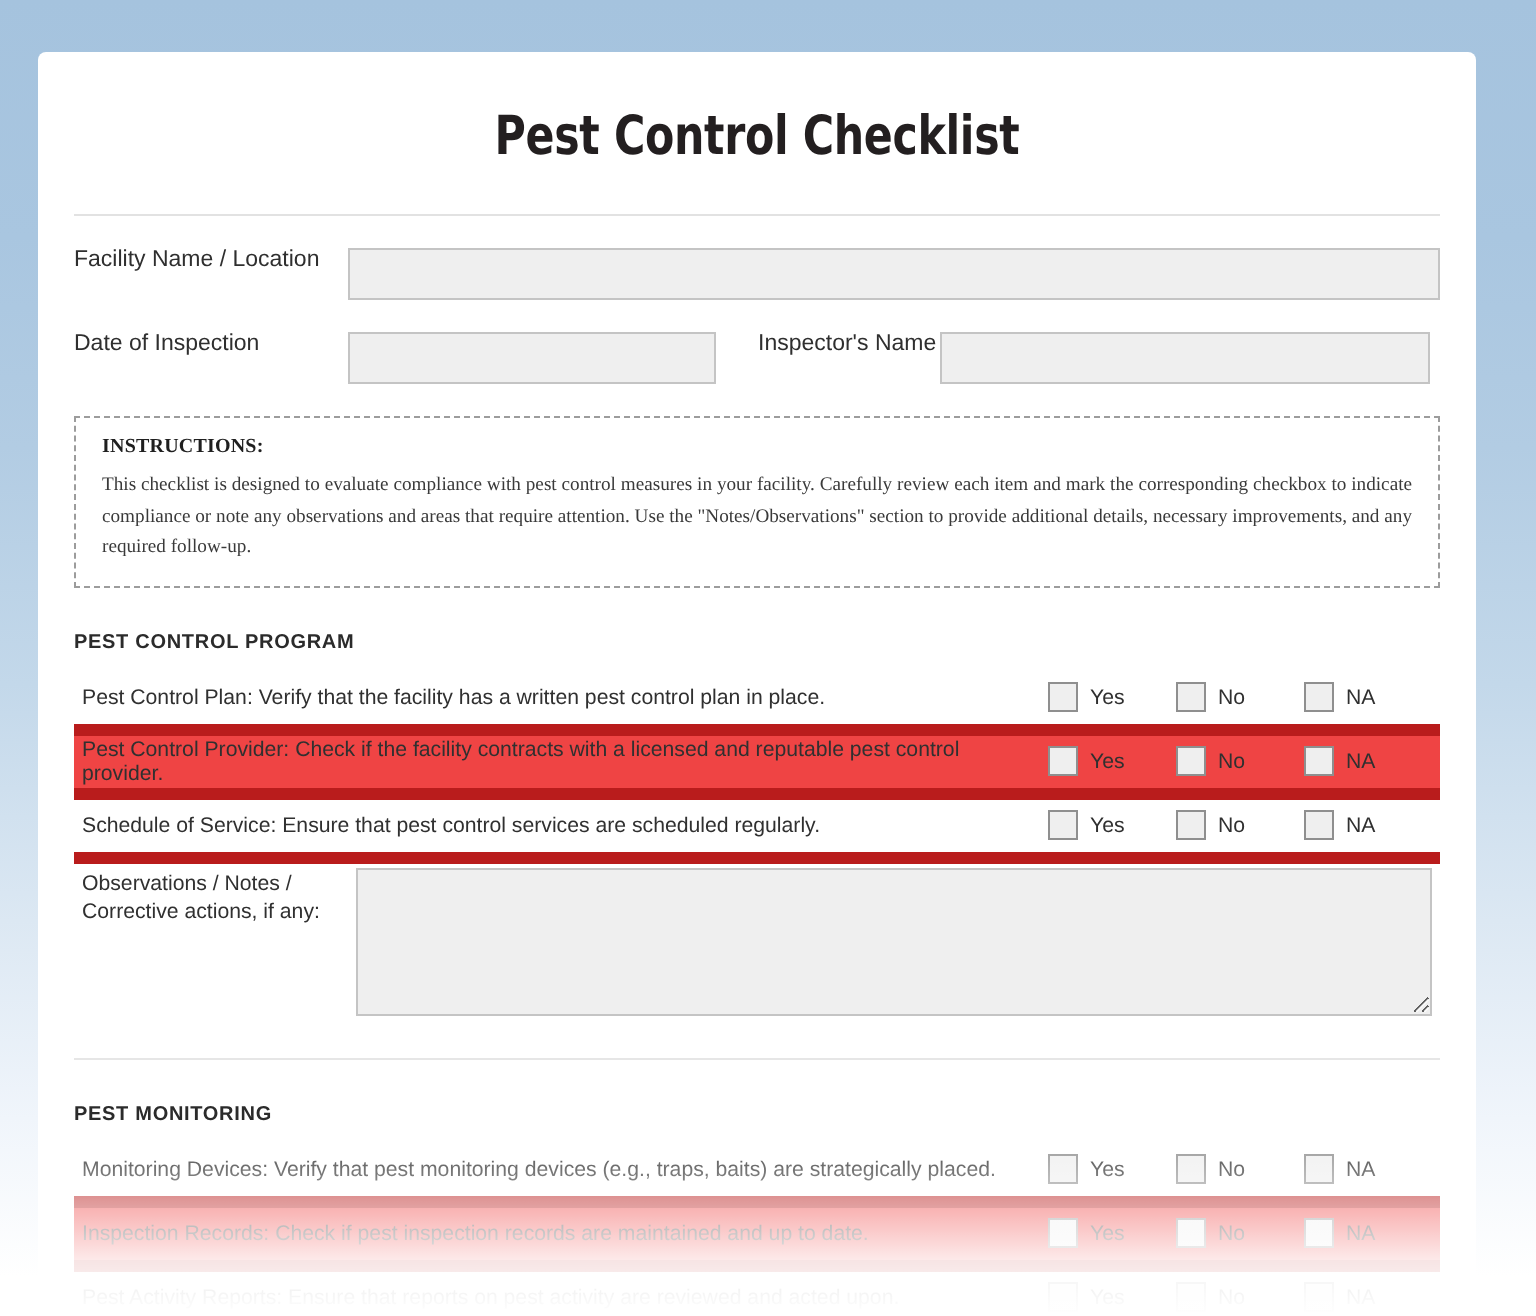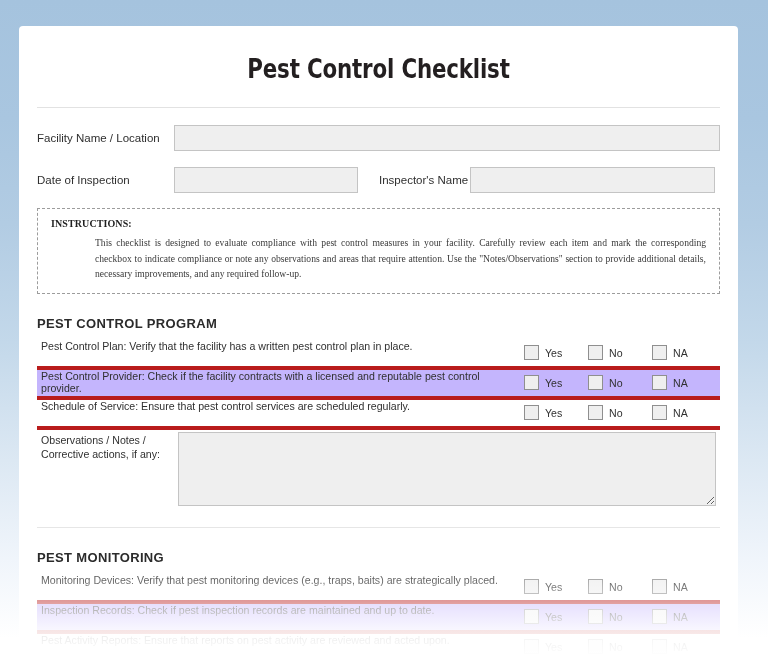--- a/index.html
+++ b/index.html
@@ -76,21 +76,20 @@
     background: #e2e2e2;
     margin: 23px 0 0 0;
   }
 
   
   .meta {
     margin-top: 16px;
   }
   .field-row {
     display: flex;
-    align-items: center;
     height: 28px;
     margin-bottom: 14px;
   }
   .field-label {
     font-size: 11.5px;
     color: #2f2f2f;
     width: 137px;
     flex: none;
   }
   .field-label.inline {
@@ -126,43 +125,43 @@
     font-weight: bold;
     color: #1f1f1f;
     letter-spacing: 0.1px;
     margin-bottom: 6px;
   }
   .instructions-body {
     font-size: 9.6px;
     line-height: 1.62;
     color: #3a3a3a;
     text-align: justify;
-    margin-left: 44px;
   }
 
   
   .section {
     margin-top: 22px;
   }
   .section-title {
-    font-size: 13px;
+    font-size: 10px;
     font-weight: bold;
     letter-spacing: 0.35px;
     color: #2b2b2b;
     margin-bottom: 9px;
   }
 
   .item-row {
     display: flex;
+    align-items: center;
     min-height: 26px;
     padding: 0 4px 0 4px;
-    border-bottom: 4px solid #b91c1c;
+    border-bottom: 6px solid #b91c1c;
   }
   .item-row.alt {
-    background: #c4b5fd;
+    background: #ef4444;
   }
   .item-row:first-of-type {
     border-top: none;
   }
   .item-text {
     font-size: 10.6px;
     color: #303030;
     flex: 1 1 auto;
     padding-right: 8px;
   }

